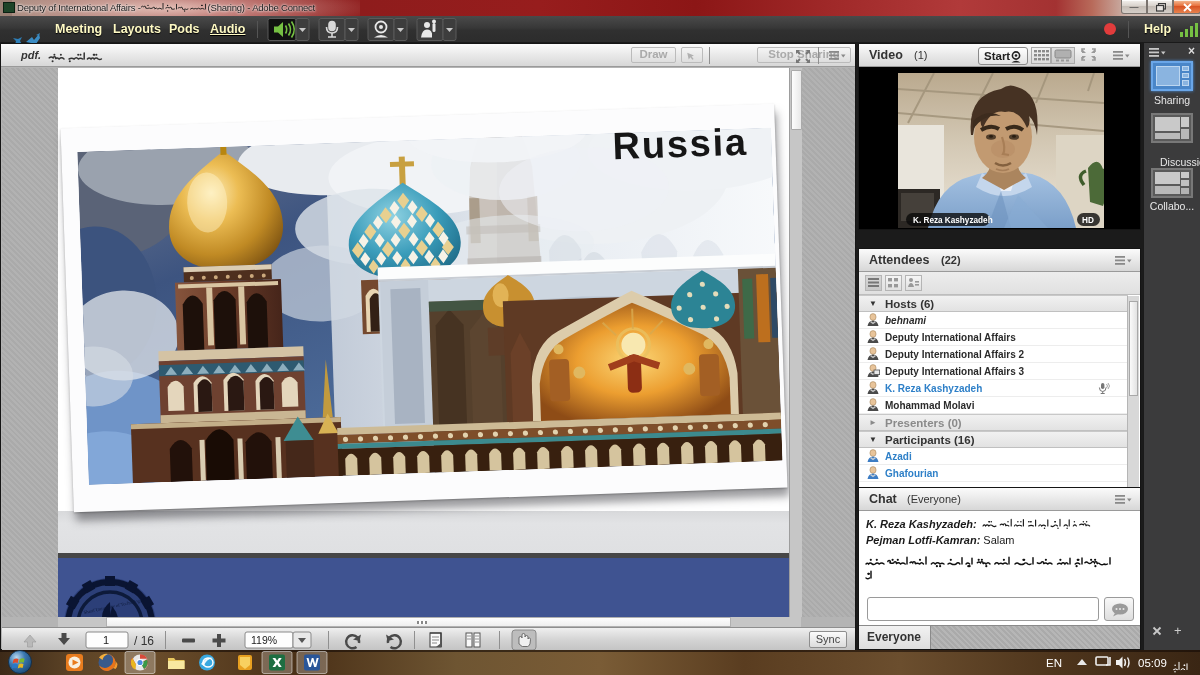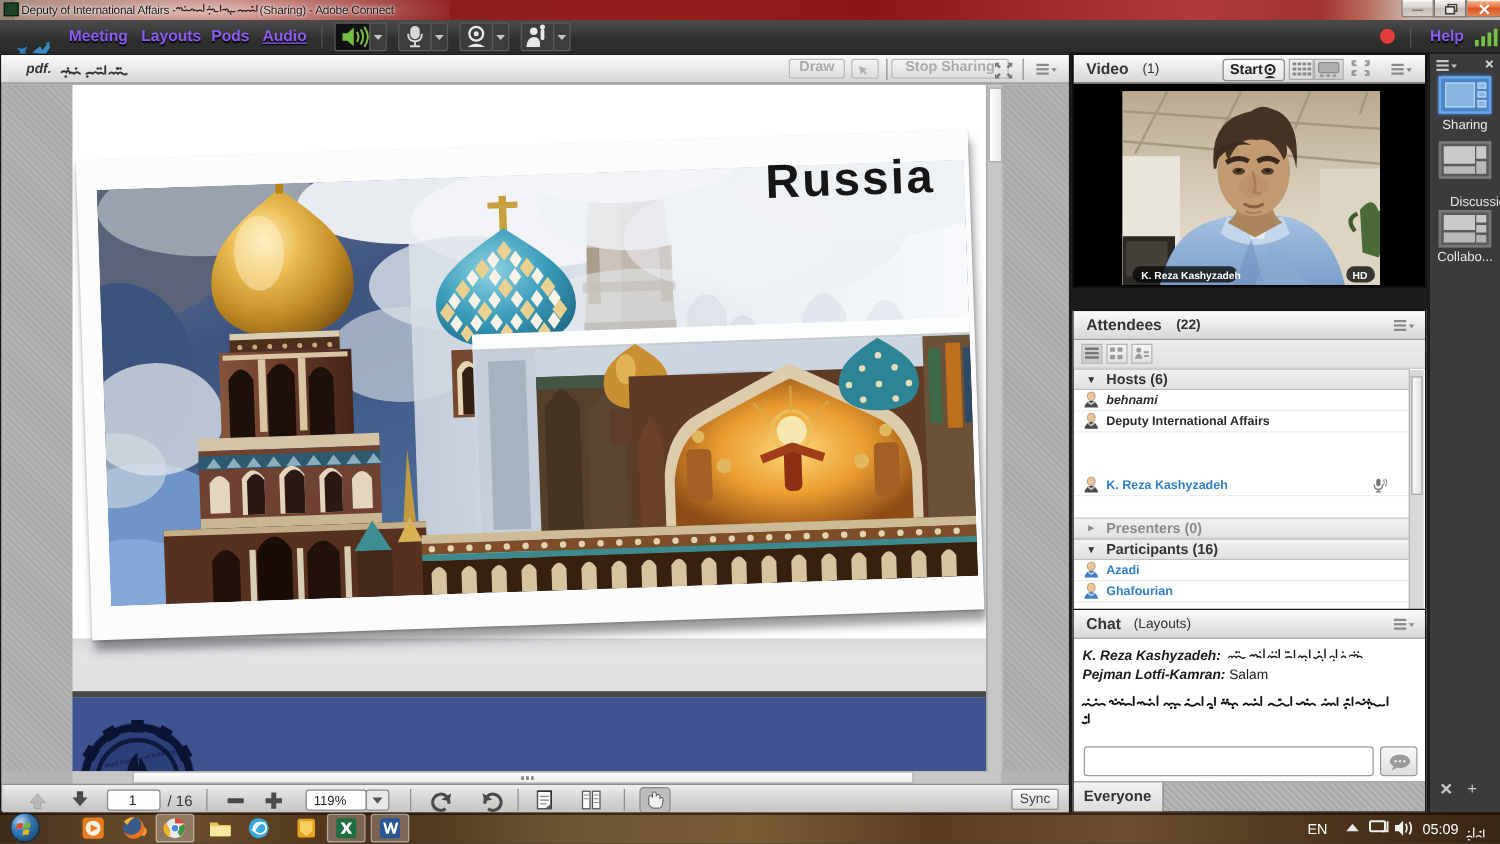--- a/index.html
+++ b/index.html
@@ -14,21 +14,21 @@
   #titletext { left:17px; top:2px; font-size:9.5px; letter-spacing:-0.2px; color:#1a1a1a; text-shadow:0 0 3px rgba(255,255,255,.9),0 0 2px rgba(255,255,255,.9); white-space:nowrap; }
   .winbtn { top:0; height:14px; border:1px solid #7a736e; border-top:none; background:linear-gradient(#f4f1ee,#d9d3cd 45%,#c4bcb5 50%,#d5cec8); box-shadow:inset 0 1px 0 rgba(255,255,255,.8); }
   #btnmin { left:1121px; width:26px; border-radius:0 0 0 3px; }
   #btnmax { left:1147px; width:26px; }
   #btnclose { left:1173px; width:28px; border-radius:0 0 3px 0; background:linear-gradient(#f4c09a,#e8703c 45%,#d85424 50%,#e8824e); }
   .winglyph { position:absolute; color:#3a3a3a; font-size:9px; top:1px; width:100%; text-align:center; }
 
   
   #menubar { left:0; top:16px; width:1200px; height:27px;
     background:linear-gradient(#4a4a4a,#383838 45%,#303030 55%,#2c2c2c); border-bottom:1px solid #1a1a1a; }
-  .menuitem { position:absolute; top:6px; color:#8b5cf6; font-size:12.5px; font-weight:bold; text-shadow:0 1px 1px #000; }
+  .menuitem { position:absolute; top:6px; color:#fef9c3; font-size:12.5px; font-weight:bold; text-shadow:0 1px 1px #000; }
 
   
   .pod { position:absolute; background:#fff; border:1px solid #151515; }
   .podhead { position:absolute; left:0; top:0; right:0; height:23px;
      background:linear-gradient(#fbfbfb,#e9e9e9 50%,#d7d7d7); border-bottom:1px solid #9a9a9a;
      color:#333; font-size:12.5px; font-weight:bold; }
   .podmenu { position:absolute; width:22px; height:14px; color:#8a8a8a; font-size:10px; }
 
   
   #share { left:0px; top:43px; width:856px; height:607px; background:#b4b4b4; }
@@ -217,21 +217,21 @@
             <circle cx="6.3" cy="-4.2" r="1.01" fill="#333333"></circle>
             <circle cx="7.0" cy="-4.2" r="1.01" fill="#333333"></circle>
             <circle cx="9.0" cy="-4.2" r="1.01" fill="#333333"></circle>
           </g>
         </svg></span>
     <span style="position:absolute;left:630px;top:3px;width:45px;height:16px;border:1px solid #bbb;border-radius:2px;color:#aaa;text-align:center;font-size:11.5px;">Draw</span>
     <span style="position:absolute;left:680px;top:3px;width:22px;height:16px;border:1px solid #bbb;border-radius:2px;"><svg width="12" height="12" viewBox="0 0 12 12" style="margin:1px 0 0 4px;">
           <path d="M2 10 L2 3 L8 7 L5.5 7.5 L7 10.5 L5.5 11 L4.2 8.2 Z" fill="#b0b0b0" transform="rotate(-12 5 7)"></path>
         </svg></span>
     <span class="sep" style="left:708px;"></span>
-    <span style="position:absolute;left:712px;top:3px;width:94px;height:16px;border:1px solid #bbb;border-radius:2px;color:#aaa;text-align:center;font-size:11.5px;">Stop Sharing</span>
+    <span style="position:absolute;left:756px;top:3px;width:94px;height:16px;border:1px solid #bbb;border-radius:2px;color:#aaa;text-align:center;font-size:11.5px;">Stop Sharing</span>
     <svg style="position:absolute;left:795px;top:6px;" width="14" height="13" viewBox="0 0 14 13">
         <g fill="#777">
           <path d="M0 0 l4 0 -1.3 1.3 2 2 -1.4 1.4 -2 -2 L0 4 Z"></path>
           <path d="M14 0 l0 4 -1.3 -1.3 -2 2 -1.4 -1.4 2 -2 L10 0 Z"></path>
           <path d="M14 13 l-4 0 1.3 -1.3 -2 -2 1.4 -1.4 2 2 1.3 -1.3 Z"></path>
           <path d="M0 13 l0 -4 1.3 1.3 2 -2 1.4 1.4 -2 2 1.3 1.3 Z"></path>
         </g>
       </svg>
     <span class="sep" style="left:817px;"></span>
     <span class="podmenu" style="left:828px;top:6px;"><svg width="17" height="12" viewBox="0 0 17 12">
@@ -809,34 +809,60 @@
         <span class="nm " style="font-style:italic;">behnami</span>
       </div>
 <div class="arow" style="top:34px;">
         <svg width="14" height="14" viewBox="0 0 14 14" style="position:absolute;left:7px;top:1px;">
           <ellipse cx="7" cy="4" rx="3.1" ry="3.4" fill="#e8c49a" stroke="#9a7a50" stroke-width="0.5"></ellipse>
           <path d="M1.5 13 q1 -5 5.5 -5.4 q4.5 0.4 5.5 5.4 Z" fill="#4a4a4a"></path>
           <path d="M5 8 l2 1.6 2 -1.6 0.8 1.2 -2.8 2 -2.8 -2 Z" fill="#d8d8d8" opacity="0.85"></path>
         </svg>
         <span class="nm " style="">Deputy International Affairs</span>
       </div>
+<div class="arow" style="top:51px;">
+        <svg width="14" height="14" viewBox="0 0 14 14" style="position:absolute;left:7px;top:1px;">
+          <ellipse cx="7" cy="4" rx="3.1" ry="3.4" fill="#e8c49a" stroke="#9a7a50" stroke-width="0.5"></ellipse>
+          <path d="M1.5 13 q1 -5 5.5 -5.4 q4.5 0.4 5.5 5.4 Z" fill="#4a4a4a"></path>
+          <path d="M5 8 l2 1.6 2 -1.6 0.8 1.2 -2.8 2 -2.8 -2 Z" fill="#d8d8d8" opacity="0.85"></path>
+        </svg>
+        <span class="nm " style="">Deputy International Affairs 2</span>
+      </div>
+<div class="arow" style="top:68px;">
+        <svg width="14" height="14" viewBox="0 0 14 14" style="position:absolute;left:7px;top:1px;">
+          <ellipse cx="7" cy="4" rx="3.1" ry="3.4" fill="#e8c49a" stroke="#9a7a50" stroke-width="0.5"></ellipse>
+          <path d="M1.5 13 q1 -5 5.5 -5.4 q4.5 0.4 5.5 5.4 Z" fill="#4a4a4a"></path>
+          <path d="M5 8 l2 1.6 2 -1.6 0.8 1.2 -2.8 2 -2.8 -2 Z" fill="#d8d8d8" opacity="0.85"></path>
+          <rect x="8" y="6" width="5.6" height="4.6" fill="#e8e8e8" stroke="#555" stroke-width="0.8"></rect>
+          <rect x="9" y="10.6" width="3.6" height="1" fill="#555"></rect>
+        </svg>
+        <span class="nm " style="">Deputy International Affairs 3</span>
+      </div>
 <div class="arow" style="top:85px;">
         <svg width="14" height="14" viewBox="0 0 14 14" style="position:absolute;left:7px;top:1px;">
           <ellipse cx="7" cy="4" rx="3.1" ry="3.4" fill="#e8c49a" stroke="#9a7a50" stroke-width="0.5"></ellipse>
           <path d="M1.5 13 q1 -5 5.5 -5.4 q4.5 0.4 5.5 5.4 Z" fill="#4a4a4a"></path>
           <path d="M5 8 l2 1.6 2 -1.6 0.8 1.2 -2.8 2 -2.8 -2 Z" fill="#d8d8d8" opacity="0.85"></path>
         </svg>
         <span class="nm blue" style="">K. Reza Kashyzadeh</span>
         <svg width="14" height="14" viewBox="0 0 14 14" style="position:absolute;right:18px;top:1px;">
           <rect x="5" y="2" width="3.4" height="6" rx="1.7" fill="#777"></rect>
           <path d="M3.4 6.5 q0 4 3.3 4 q3.3 0 3.3 -4" stroke="#777" stroke-width="1" fill="none"></path>
           <path d="M6.7 10.5 l0 2 M4.7 12.5 l4 0" stroke="#777" stroke-width="1"></path>
           <path d="M10.5 3 q2 2 0 4 M12 2 q3 3 0 6" stroke="#999" stroke-width="0.9" fill="none"></path>
         </svg>
       </div>
+<div class="arow" style="top:102px;">
+        <svg width="14" height="14" viewBox="0 0 14 14" style="position:absolute;left:7px;top:1px;">
+          <ellipse cx="7" cy="4" rx="3.1" ry="3.4" fill="#e8c49a" stroke="#9a7a50" stroke-width="0.5"></ellipse>
+          <path d="M1.5 13 q1 -5 5.5 -5.4 q4.5 0.4 5.5 5.4 Z" fill="#4a4a4a"></path>
+          <path d="M5 8 l2 1.6 2 -1.6 0.8 1.2 -2.8 2 -2.8 -2 Z" fill="#d8d8d8" opacity="0.85"></path>
+        </svg>
+        <span class="nm " style="">Mohammad Molavi</span>
+      </div>
 <div class="seche" style="top:119px;">
         <span style="position:absolute;left:10px;top:3px;font-size:8px;color:#8a8a8a">►</span>
         <span style="position:absolute;left:26px;top:2px;color:#8a8a8a">Presenters (0)</span>
       </div>
 <div class="seche" style="top:136px;">
         <span style="position:absolute;left:10px;top:3px;font-size:8px;color:#333">▼</span>
         <span style="position:absolute;left:26px;top:2px;color:#333">Participants (16)</span>
       </div>
 <div class="arow" style="top:153px;">
         <svg width="14" height="14" viewBox="0 0 14 14" style="position:absolute;left:7px;top:1px;">
@@ -856,21 +882,21 @@
       </div>
     </div>
   <div style="position:absolute;right:1px;top:47px;width:12px;height:204px;background:#d8d8d8;border-left:1px solid #b5b5b5;">
     <div style="position:absolute;left:1px;top:5px;width:9px;height:95px;background:linear-gradient(90deg,#fafafa,#e2e2e2);border:1px solid #a8a8a8;"></div>
   </div>
 </div>
 
 <div class="pod" id="chat">
   <div class="podhead">
     <span style="position:absolute;left:10px;top:4px;">Chat</span>
-    <span style="position:absolute;left:48px;top:5px;font-weight:normal;font-size:11px;">(Layouts)</span>
+    <span style="position:absolute;left:48px;top:5px;font-weight:normal;font-size:11px;">(Everyone)</span>
     <span class="podmenu" style="left:256px;top:6px;"><svg width="17" height="12" viewBox="0 0 17 12">
           <g fill="#8a8a8a">
             <rect x="0" y="1" width="10" height="1.8"></rect>
             <rect x="0" y="4.5" width="10" height="1.8"></rect>
             <rect x="0" y="8" width="10" height="1.8"></rect>
             <path d="M12 4.5 l4.5 0 -2.25 3 Z"></path>
           </g>
         </svg></span>
   </div>
   <div class="chatline" style="top:28px;text-align:right;"><b><i>K. Reza Kashyzadeh:</i></b>&nbsp; <span style="display:inline-block;vertical-align:-2px;"><svg width="107" height="14" viewBox="0 -10 107 14" style="overflow:visible">

